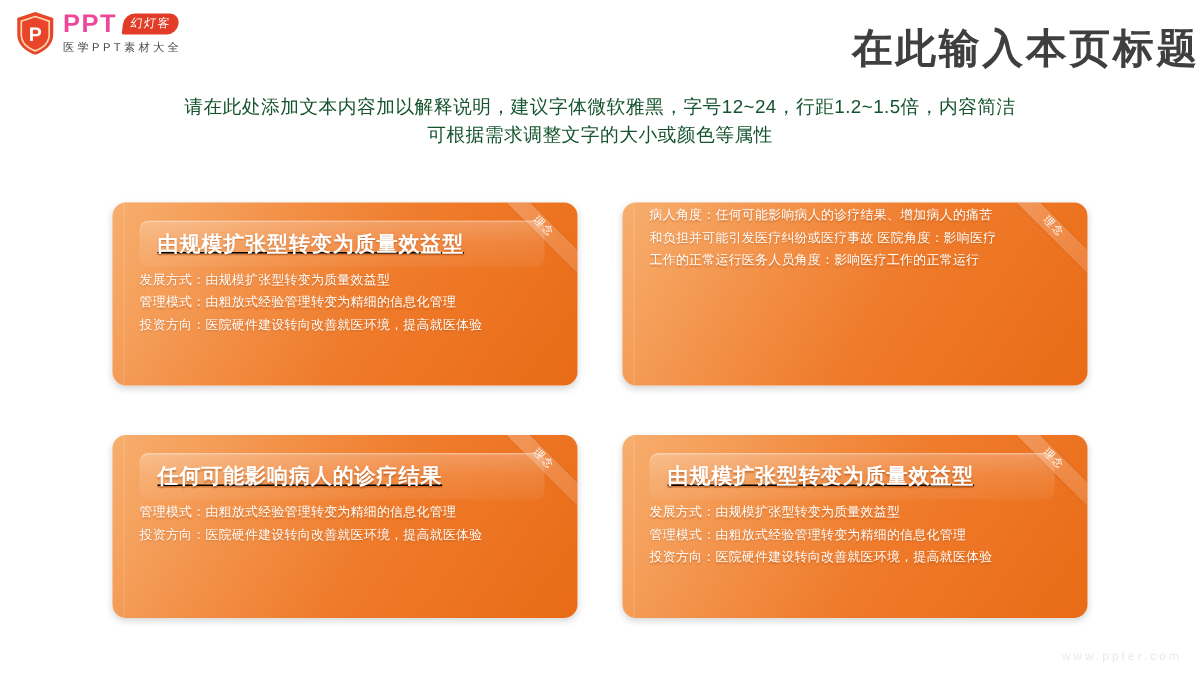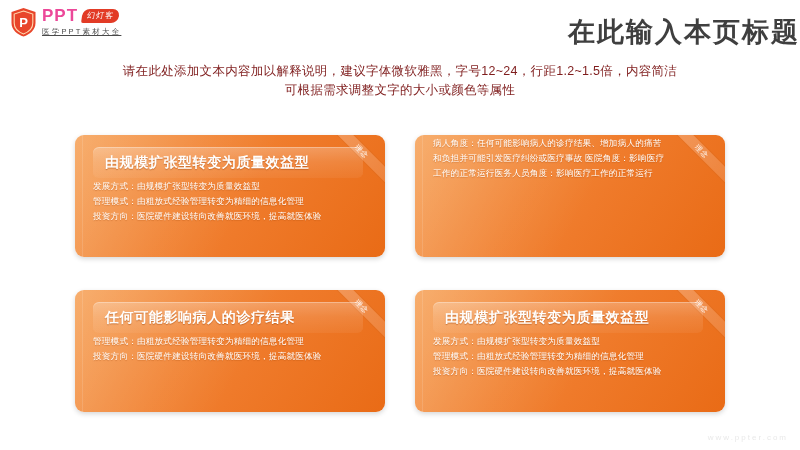--- a/index.html
+++ b/index.html
@@ -22,32 +22,32 @@
     color:#ec4899; line-height:1; font-family:"Liberation Sans",sans-serif;
   }
   .logo-badge {
     margin-left:4px; background:#e23b26; color:#fff;
     font-size:8px; line-height:1; padding:3px 5px 3px 5px;
     border-radius:8px 8px 8px 2px; letter-spacing:1px;
     transform:skewX(-8deg);
   }
   .logo-row2 {
     font-size:7.5px; color:#4a4a4a; letter-spacing:2.2px;
-    margin-top:3px; white-space:nowrap;text-decoration:underline;
+    margin-top:3px; white-space:nowrap;
   }
 
   
   .page-title {
     position:absolute; left:0; right:0; top:14px;
     text-align:right; font-size:27px; font-weight:bold;
     color:#3f3f3f; letter-spacing:2px;
   }
   .subtitle {
     position:absolute; left:0; right:0; top:62px;
-    text-align:center; font-size:12.5px; color:#7f1d1d;
+    text-align:center; font-size:12.5px; color:#14532d;
     line-height:1.55; letter-spacing:.3px;
   }
 
   
   .grid {
     position:absolute; left:75px; top:135px;
     width:650px; height:280px;
     display:grid;
     grid-template-columns:310px 310px;
     grid-template-rows:122px 122px;
@@ -91,20 +91,21 @@
   
   .card-head {
     position:relative; z-index:2;
     margin:12px 22px 0 18px;
     height:31px;
     border-radius:6px;
     background:linear-gradient(180deg,rgba(255,255,255,.26) 0%,rgba(255,255,255,.12) 48%,rgba(255,255,255,.05) 100%);
     display:flex; align-items:center;
     padding:0 12px;
     box-shadow:inset 0 1px 0 rgba(255,255,255,.30);
+    text-decoration:underline;
   }
   .card-head span {
     color:#ffffff; font-size:14px; font-weight:bold;
     letter-spacing:.6px; white-space:nowrap;
     text-shadow:0 1px 1px rgba(150,60,0,.45);
   }
 
   
   .card-body {
     position:relative; z-index:2;

